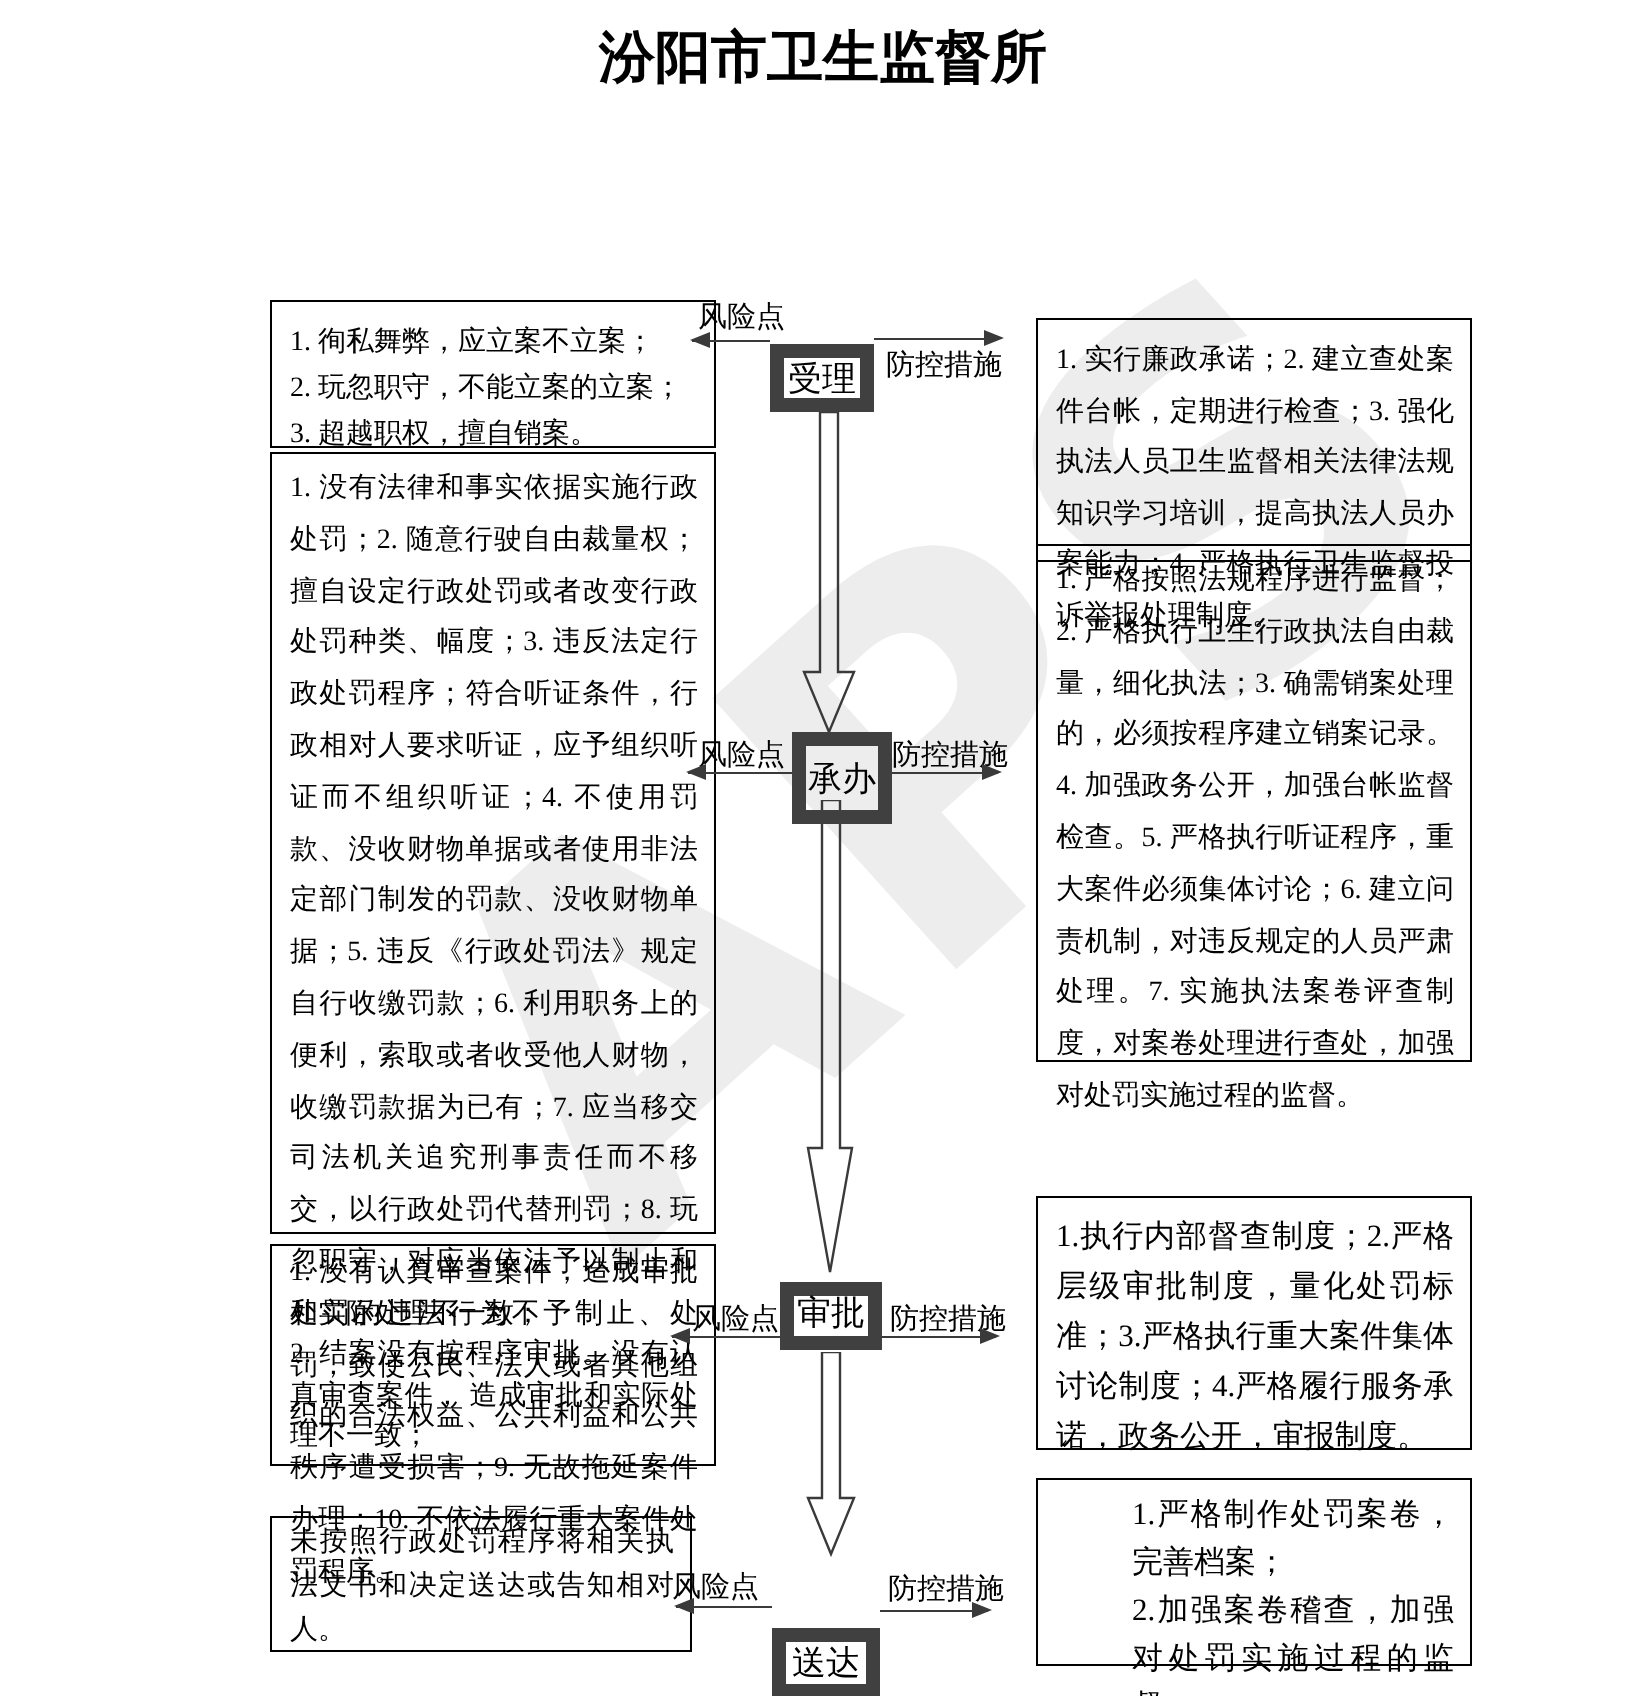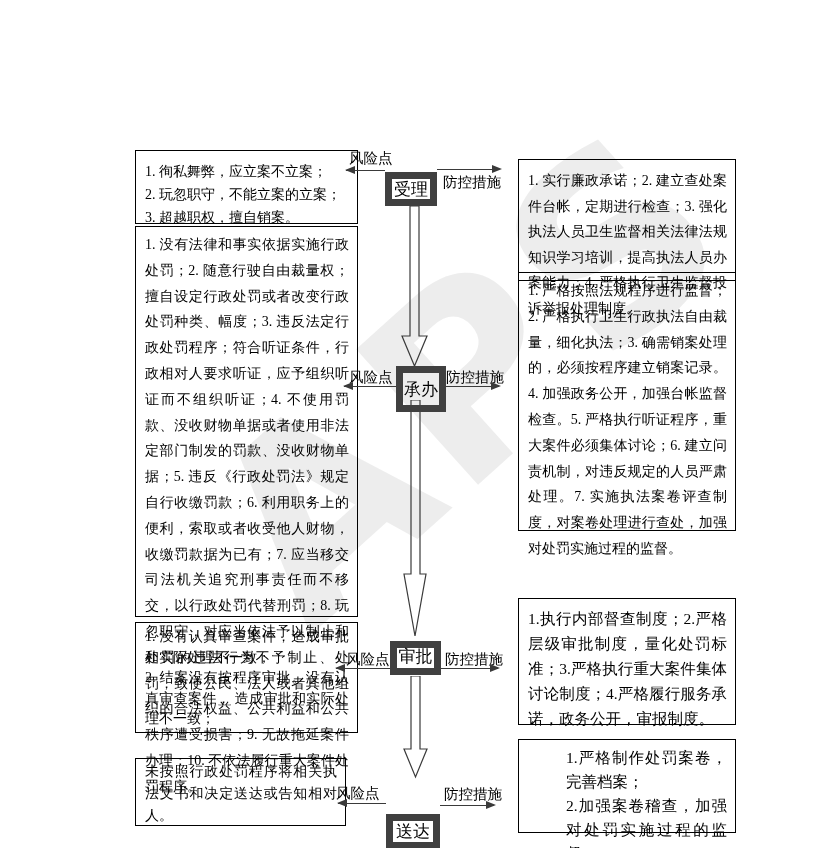--- a/index.html
+++ b/index.html
@@ -88,20 +88,21 @@
     z-index:2;
   }
   .vconn { position:absolute; z-index:1; }
 </style>
 </head>
 <body>
 
 <div class="watermark">APS</div>
 
 <div class="title">
+  <div>汾阳市卫生监督所</div>
 </div>
 
 <div class="box" style="left:122px; top:150px; width:223px; height:74px; line-height:23px; padding-top:9px;">1. 徇私舞弊，应立案不立案；
 2.  玩忽职守，不能立案的立案；
 3.  超越职权，擅自销案。</div>
 
 <div class="box" style="left:122px; top:226px; width:223px; height:391px; line-height:25.8px;">1. 没有法律和事实依据实施行政处罚；2. 随意行驶自由裁量权；擅自设定行政处罚或者改变行政处罚种类、幅度；3. 违反法定行政处罚程序；符合听证条件，行政相对人要求听证，应予组织听证而不组织听证；4. 不使用罚款、没收财物单据或者使用非法定部门制发的罚款、没收财物单据；5. 违反《行政处罚法》规定自行收缴罚款；6. 利用职务上的便利，索取或者收受他人财物，收缴罚款据为已有；7. 应当移交司法机关追究刑事责任而不移交，以行政处罚代替刑罚；8. 玩忽职守，对应当依法予以制止和处罚的违法行为不予制止、处罚，致使公民、法人或者其他组织的合法权益、公共利益和公共秩序遭受损害；9. 无故拖延案件办理；10. 不依法履行重大案件处罚程序。</div>
 
 <div class="box" style="left:122px; top:622px; width:223px; height:111px; line-height:20.5px; padding-top:4px;">1. 没有认真审查案件，造成审批和实际处理不一致；
 2. 结案没有按程序审批。没有认真审查案件， 造成审批和实际处理不一致；</div>

